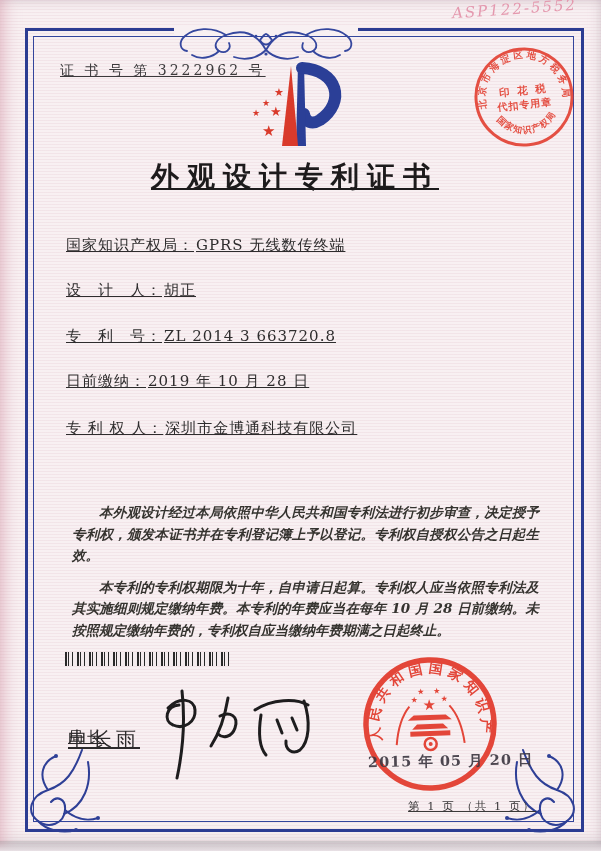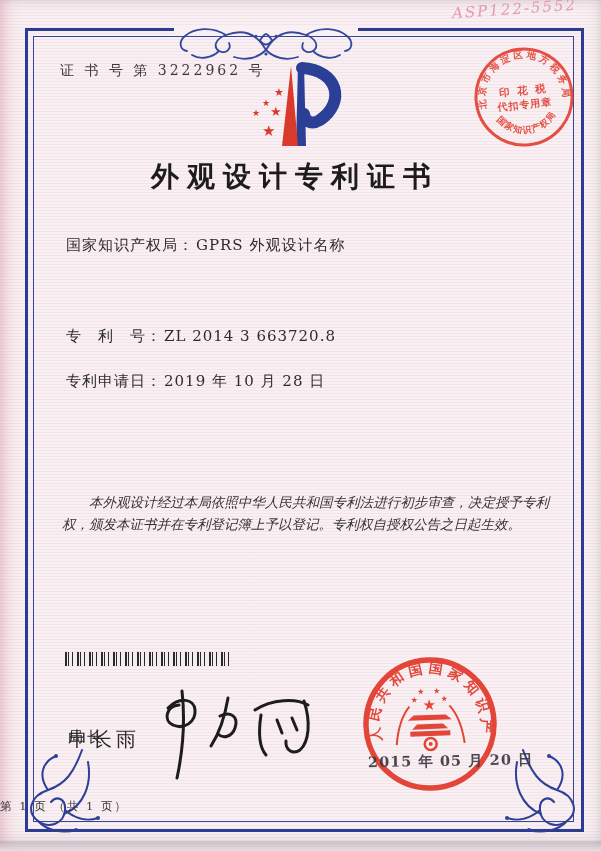--- a/index.html
+++ b/index.html
@@ -10,41 +10,41 @@
     box-shadow:inset 14px 0 16px -10px rgba(216,150,168,.55),
                inset -8px 0 12px -8px rgba(190,170,182,.5),
                inset 0 -16px 18px -12px rgba(140,130,140,.5),
                inset 0 10px 12px -10px rgba(200,190,198,.6);}
   .edge-bottom{position:absolute;left:0;bottom:0;width:601px;height:10px;
     background:linear-gradient(180deg, rgba(120,115,122,.25), rgba(235,228,232,.9));}
   .border-outer{position:absolute;left:25px;top:28px;width:553px;height:798px;
     border:3px solid #2b3c92;}
   .border-inner{position:absolute;left:33px;top:36px;width:539px;height:784px;
     border:1px solid #33459c;}
-  .txt{position:absolute;color:#2f2d2e;white-space:nowrap;}
+  .txt{position:absolute;color:#2f2d2e;white-space:nowrap;text-decoration:underline;}
   .cert-no{left:60px;top:62px;font-size:14px;letter-spacing:3px;color:#3b393b;}
   .title{left:0;top:158px;width:590px;text-align:center;font-size:28px;font-weight:bold;
     letter-spacing:8px;color:#1d1b1c;white-space:nowrap;}
   .field{left:66px;font-size:15px;color:#2e2c2d;letter-spacing:1px;}
   .field .val{margin-left:2px;}
   .paras{position:absolute;left:62px;top:492px;width:487px;font-size:13.5px;line-height:21.5px;
     color:#35332f;text-align:justify;font-style:italic;}
-  .paras p{margin:0;text-indent:2em;}
+  .paras p{margin:10px;text-indent:2em;font-weight:bold;}
   .barcode{position:absolute;left:65px;top:652px;width:164px;height:14px;
     background:repeating-linear-gradient(90deg,#2a2a2a 0 2px,#f4ecee 2px 3px,#2a2a2a 3px 4px,#f4ecee 4px 7px,#2a2a2a 7px 8px,#f4ecee 8px 12px);}
   .sig-title{left:68px;top:728px;font-size:15px;letter-spacing:4px;color:#2c2a2b;}
   .sig-name{left:68px;top:726px;font-size:20px;letter-spacing:4px;color:#2c2a2b;}
   .signature-svg{position:absolute;left:140px;top:688px;}
   .seal-box{position:absolute;left:360px;top:654px;width:140px;height:140px;opacity:.93;transform:rotate(-2deg);}
   .seal-date{position:absolute;left:368px;top:752px;width:130px;text-align:center;font-size:14.5px;
     font-weight:bold;letter-spacing:1px;color:rgba(62,56,66,.92);transform:rotate(-1deg);white-space:nowrap;}
   .taxstamp-box{position:absolute;left:471px;top:44px;width:106px;height:106px;opacity:.88;transform:rotate(-6deg);}
   .handnote{position:absolute;left:452px;top:0px;font-size:15px;font-style:italic;color:#e498ae;
     letter-spacing:2px;transform:rotate(-4deg);white-space:nowrap;}
-  .footer{position:absolute;left:0;top:799px;width:536px;text-align:left;font-size:11.5px;
+  .footer{position:absolute;left:0;top:799px;width:536px;text-align:right;font-size:11.5px;
     letter-spacing:2px;color:#3a3839;}
   .ornament-top{position:absolute;left:168px;top:24px;}
   .flourish-bl{position:absolute;left:18px;top:746px;}
   .flourish-br{position:absolute;left:497px;top:746px;transform:scaleX(-1);}
   .logo-box{position:absolute;left:246px;top:60px;}
   svg text{font-family:"DejaVu Serif","Liberation Serif",serif;}
 </style>
 </head>
 <body>
 
@@ -119,31 +119,38 @@
       <text x="16" y="46" font-size="9">★</text>
       <text x="6" y="56" font-size="9">★</text>
       <text x="24" y="56" font-size="13">★</text>
       <text x="16" y="76" font-size="15">★</text>
     </g>
   </svg>
 
   <div class="txt title">外观设计专利证书</div>
 
   <div class="txt field" style="top:236px">
-    <span>国家知识产权局：</span><span class="val">GPRS 外观设计名称</span>
+    <span>国家知识产权局：</span><span class="val">GPRS 无线数传终端</span>
+  </div>
+  <div class="txt field" style="top:281px">
+    <span>设　计　人：</span><span class="val">胡正</span>
   </div>
   <div class="txt field" style="top:327px">
     <span>专　利　号：</span><span class="val">ZL 2014 3 663720.8</span>
   </div>
   <div class="txt field" style="top:372px">
-    <span>专利申请日：</span><span class="val">2019 年 10 月 28 日</span>
+    <span>日前缴纳：</span><span class="val">2019 年 10 月 28 日</span>
+  </div>
+  <div class="txt field" style="top:419px">
+    <span>专 利 权 人：</span><span class="val">深圳市金博通科技有限公司</span>
   </div>
 
   <div class="paras">
     <p>本外观设计经过本局依照中华人民共和国专利法进行初步审查，决定授予专利权，颁发本证书并在专利登记簿上予以登记。专利权自授权公告之日起生效。</p>
+    <p>本专利的专利权期限为十年，自申请日起算。专利权人应当依照专利法及其实施细则规定缴纳年费。本专利的年费应当在每年 10 月 28 日前缴纳。未按照规定缴纳年费的，专利权自应当缴纳年费期满之日起终止。</p>
   </div>
 
   <div class="barcode"></div>
 
   <div class="txt sig-title">局长</div>
   <div class="txt sig-name">申长雨</div>
 
   <svg class="signature-svg" width="185" height="100" viewBox="0 0 185 100">
     <g stroke="#1e1d1e" stroke-width="3" fill="none" stroke-linecap="round">
       <path d="M28,20 C40,8 54,11 55,22 C56,34 44,42 33,37 C23,33 26,18 39,17"></path>

